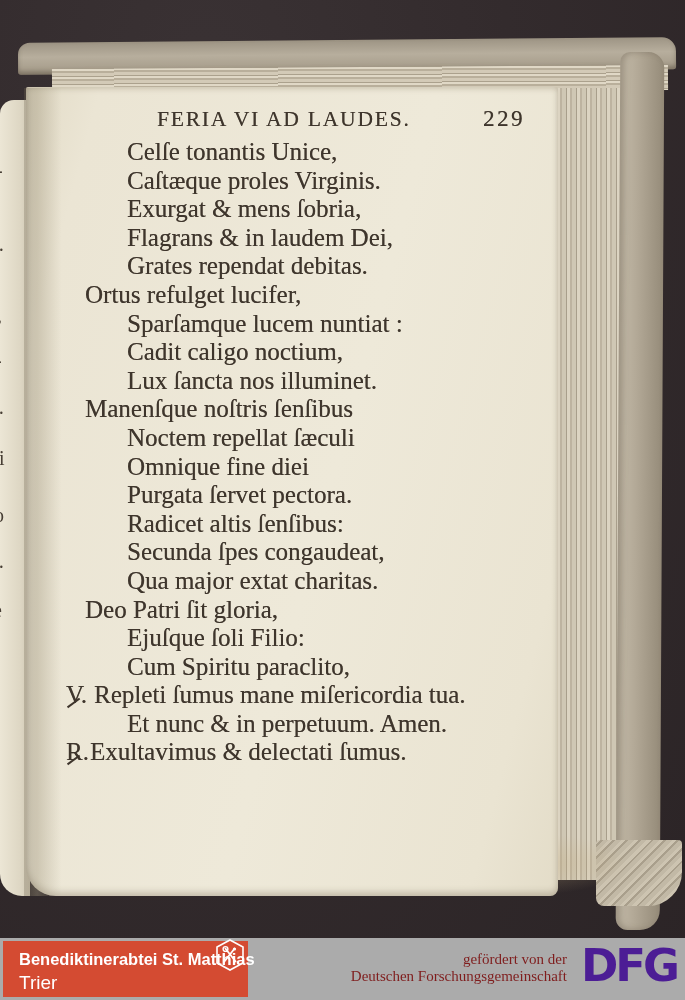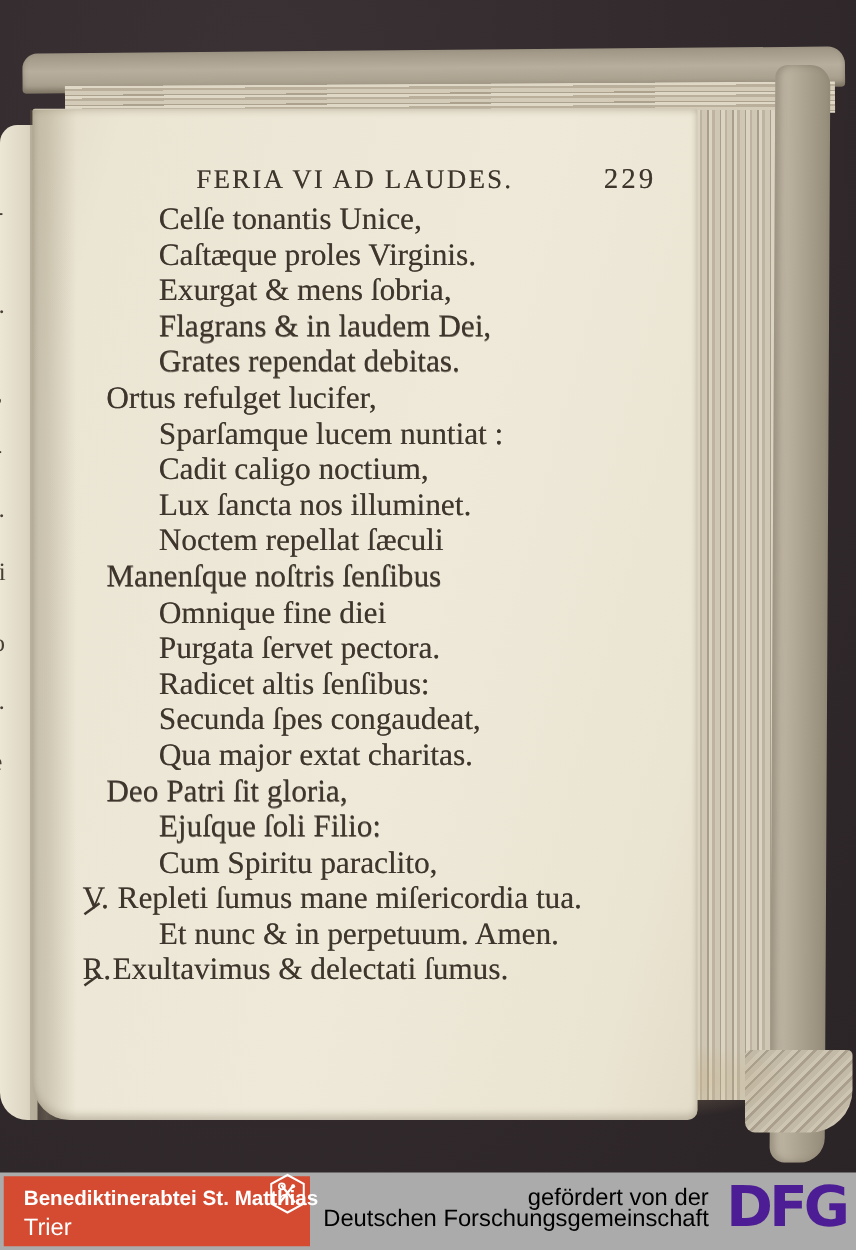--- a/index.html
+++ b/index.html
@@ -35,41 +35,41 @@
   
   .stain{position:absolute;border-radius:50%;}
   .stain.s1{left:536px;top:269px;width:6px;height:6px;background:rgba(110,80,35,.55);}
   .stain.s2{left:459px;top:250px;width:4px;height:4px;background:rgba(120,95,50,.45);}
   .stain.s3{left:352px;top:118px;width:3px;height:3px;background:rgba(120,95,50,.4);}
   .stain.s4{left:404px;top:459px;width:4px;height:4px;background:rgba(100,80,45,.4);}
   .patch{position:absolute;left:436px;top:834px;width:190px;height:60px;border-radius:40%;
     background:radial-gradient(ellipse,rgba(195,172,126,.38),rgba(195,172,126,0) 72%);}
   .ghost{position:absolute;border-radius:5px;background:linear-gradient(90deg,rgba(140,122,90,.10),rgba(140,122,90,.03));}
   
-  .textblock{position:absolute;left:85px;top:128px;width:470px;z-index:4;
+  .textblock{position:absolute;left:85px;top:104px;width:470px;z-index:4;
     color:#3e352c;font-size:25px;text-shadow:0.2px 0.2px 0.3px rgba(62,52,42,.65);}
   .header-row{position:relative;padding-left:72px;font-size:21.5px;letter-spacing:1.8px;
     line-height:30px;margin-bottom:4px;white-space:nowrap;}
   .pagenum{position:absolute;left:398px;top:0;font-size:23px;letter-spacing:2.5px;}
   .line{line-height:28.6px;white-space:nowrap;}
   .indent{padding-left:42px;}
   .versicle{margin-left:-19px;}
   .vmark{position:relative;display:inline-block;margin-right:7px;}
   .vmark::after{content:"";position:absolute;left:0;bottom:6px;width:15px;height:1.7px;
     background:#3e352c;transform:rotate(-36deg);}
   .versicle.tight .vmark{margin-right:1px;}
   
   .footer{position:absolute;left:0;top:938px;width:685px;height:62px;background:#ababab;z-index:6;
     font-family:"Liberation Sans","DejaVu Sans",sans-serif;}
   .abbey{position:absolute;left:3px;top:3px;width:245px;height:56px;background:#d44b32;color:#ffffff;}
   .abbey-name{position:absolute;left:16px;top:9px;font-size:16.5px;font-weight:bold;white-space:nowrap;}
   .abbey-city{position:absolute;left:16px;top:31px;font-size:19px;}
   .abbey-hex{position:absolute;right:1px;top:-4px;width:34px;height:36px;}
-  .funding{position:absolute;right:118px;top:13px;text-align:right;color:#000000;
-    font-size:19px;line-height:16.5px;white-space:nowrap;}
+  .funding{position:absolute;right:118px;top:13px;text-align:right;color:#7f1d1d;
+    font-size:15px;line-height:16.5px;white-space:nowrap;font-family:Liberation Serif, serif;}
   .dfg{position:absolute;right:8px;top:1px;font-family:"DejaVu Sans",sans-serif;
     font-weight:900;font-size:45px;letter-spacing:-3px;color:#4c1d95;}
 </style>
 </head>
 <body>
 
 <div class="canvas">
 
   <div class="cover-top"></div>
   <div class="stack-top"></div>
@@ -110,22 +110,22 @@
     </div>
     <div class="line indent">Celſe tonantis Unice,</div>
     <div class="line indent">Caſtæque proles Virginis.</div>
     <div class="line indent">Exurgat &amp; mens ſobria,</div>
     <div class="line indent">Flagrans &amp; in laudem Dei,</div>
     <div class="line indent">Grates rependat debitas.</div>
     <div class="line">Ortus refulget lucifer,</div>
     <div class="line indent">Sparſamque lucem nuntiat :</div>
     <div class="line indent">Cadit caligo noctium,</div>
     <div class="line indent">Lux ſancta nos illuminet.</div>
+    <div class="line">Manenſque noſtris ſenſibus</div>
     <div class="line indent">Noctem repellat ſæculi</div>
-    <div class="line">Manenſque noſtris ſenſibus</div>
     <div class="line indent">Omnique fine diei</div>
     <div class="line indent">Purgata ſervet pectora.</div>
     <div class="line indent">Radicet altis ſenſibus:</div>
     <div class="line indent">Secunda ſpes congaudeat,</div>
     <div class="line indent">Qua major extat charitas.</div>
     <div class="line">Deo Patri ſit gloria,</div>
     <div class="line indent">Ejuſque ſoli Filio:</div>
     <div class="line indent">Cum Spiritu paraclito,</div>
     <div class="line versicle">
       <span class="vmark">V.</span><span>Repleti ſumus mane miſericordia tua.</span>

